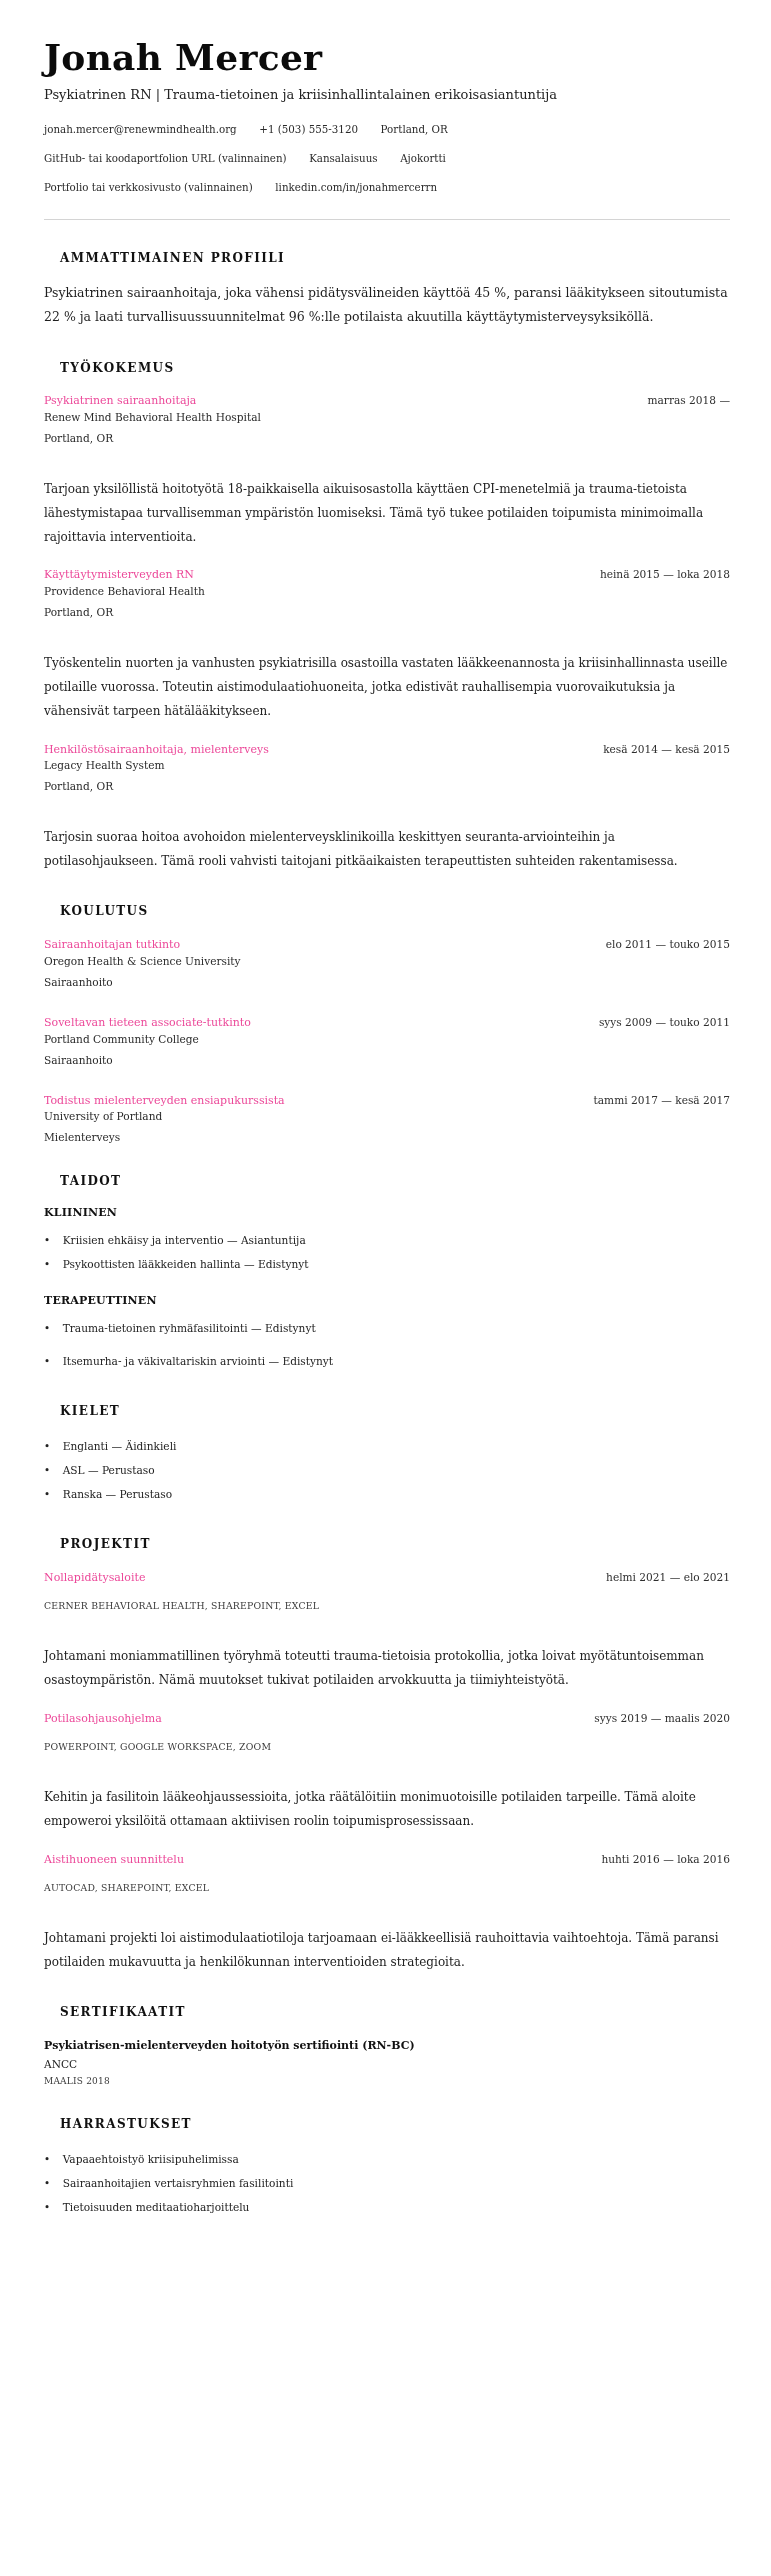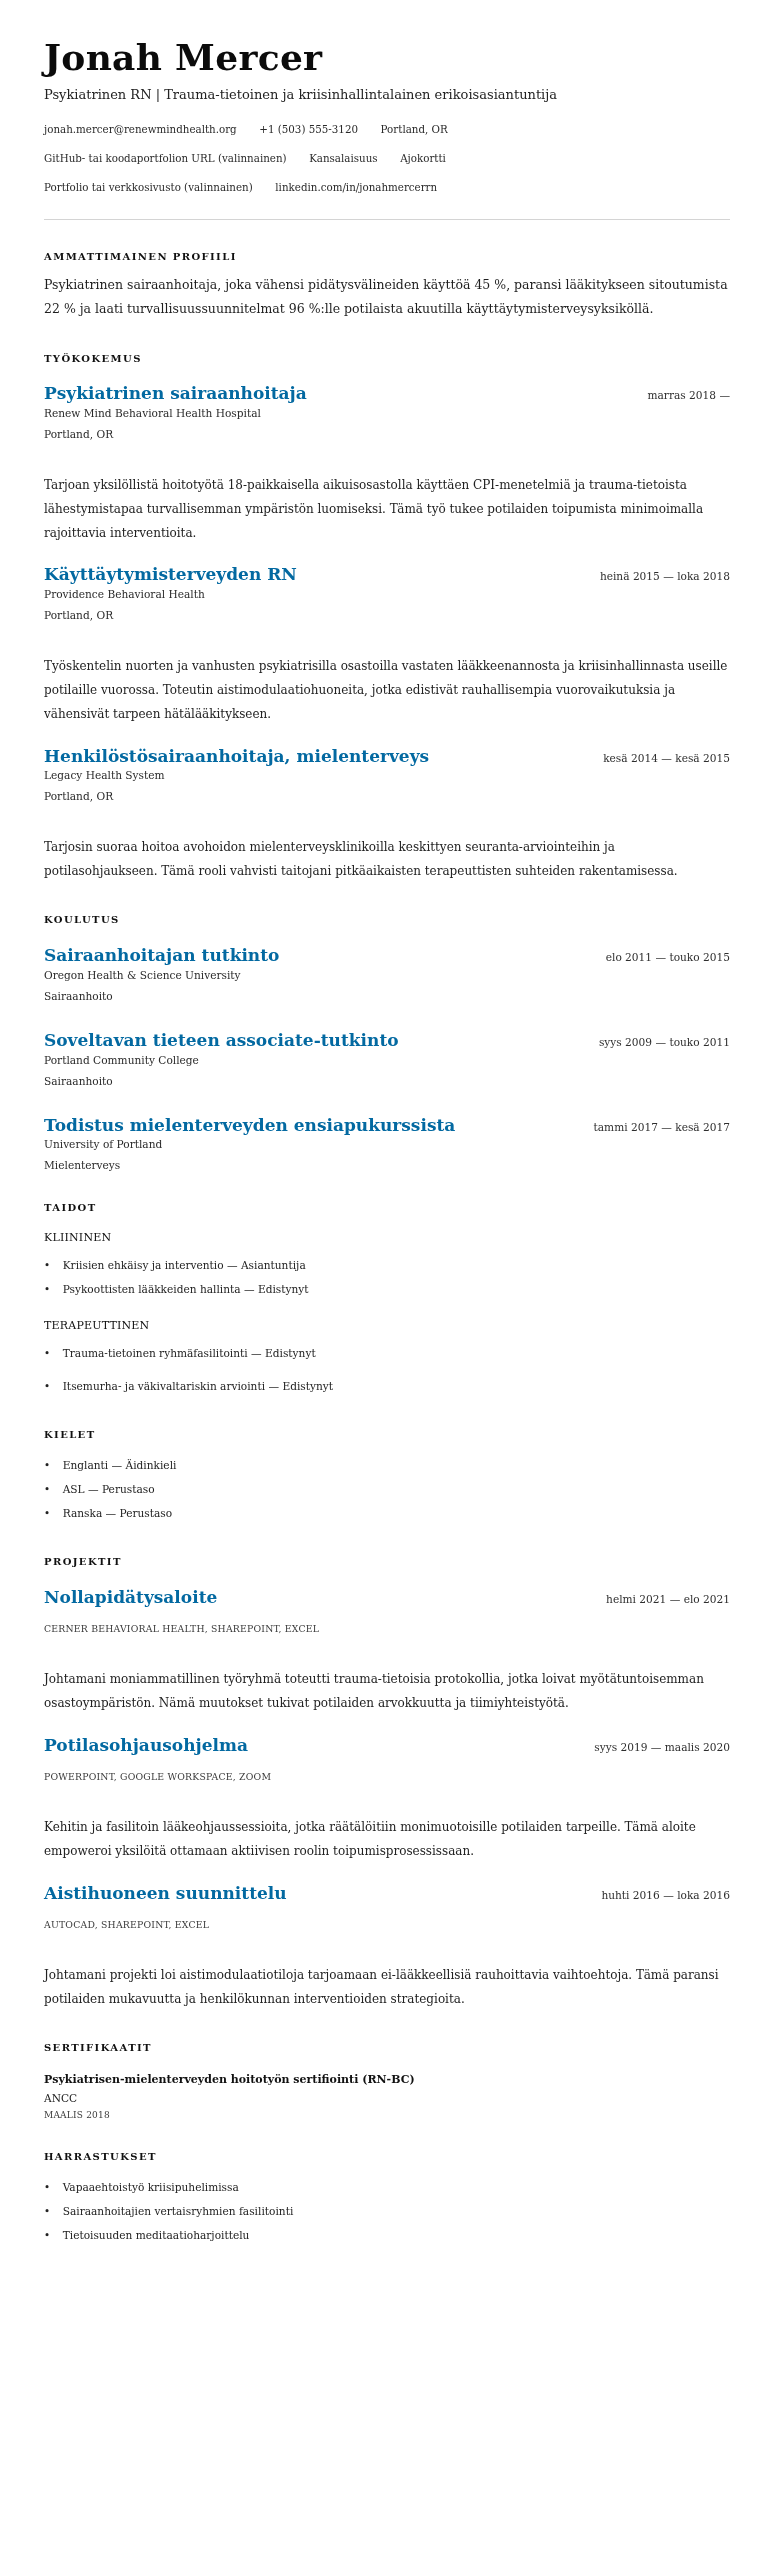--- a/index.html
+++ b/index.html
@@ -9,37 +9,37 @@
     color: #1a1a1a;
   }
   .page { padding: 37px 42px 39px 44px; }
   .name { font-size: 36px; font-weight: bold; color: #0b0b0b; margin: 0; line-height: 1.15; letter-spacing: 0.3px; }
   .tagline { font-size: 13px; color: #222; margin-top: 9px; }
   .contact-row { font-size: 10.3px; color: #2a2a2a; margin-top: 0; line-height: 29px; }
   .contact-row span { margin-right: 19.3px; }
   .contact-block { margin-top: 13px; }
   .divider { border: 0; border-top: 1.3px solid #d4d4d4; margin: 16.7px 0 0 0; }
   .section-title {
-    font-size: 10px; font-weight: bold; letter-spacing: 1.4px; text-transform: uppercase;
-    color: #111; margin: 0;
+    font-size: 12px; font-weight: bold; letter-spacing: 1.4px; text-transform: uppercase;
+    color: #111; margin: 16px;
   }
   .section { margin-top: 31px; }
   .profile-text { font-size: 12.5px; line-height: 24.4px; color: #1f1f1f; margin-top: 11px; }
   .entry { margin-top: 19.3px; }
   .entry-head { display: flex; justify-content: space-between; align-items: baseline; }
-  .entry-title { font-size: 17px; font-weight: bold; color: #0369a1; }
+  .entry-title { font-size: 11px; font-weight: normal; color: #ec4899; }
   .entry-date { font-size: 10.6px; color: #2e2e2e; white-space: nowrap; }
   .entry-org { font-size: 10.6px; color: #2a2a2a; margin-top: 3.9px; }
   .entry-loc { font-size: 10.6px; color: #2a2a2a; margin-top: 9px; }
   .entry-desc { font-size: 12px; line-height: 24px; color: #222; margin-top: 33px; }
   .edu .entry-org { margin-top: 3.9px; }
   .edu .entry-field { font-size: 10.6px; color: #2a2a2a; margin-top: 9px; }
   .edu .entry { margin-top: 28px; }
   .edu .entry:first-of-type { margin-top: 19.3px; }
-  .skill-cat { font-size: 11px; font-weight: normal; color: #111; margin-top: 18px; letter-spacing: 0.2px; }
+  .skill-cat { font-size: 11px; font-weight: bold; color: #111; margin-top: 18px; letter-spacing: 0.2px; }
   ul.bullets { list-style: none; padding: 0; margin: 9px 0 0 0; }
   ul.bullets li { font-size: 10.6px; color: #222; line-height: 24px; position: relative; padding-left: 18.7px; }
   ul.bullets li::before { content: "•"; position: absolute; left: 0; top: 0; font-size: 10.3px; color: #222; }
   .proj-tech { font-size: 9.3px; color: #3a3a3a; margin-top: 16.7px; letter-spacing: 0.2px; }
   .proj .entry-desc { margin-top: 33px; }
   .proj .entry { margin-top: 19.3px; }
   .cert-title { font-size: 11px; font-weight: bold; color: #111; }
   .cert-issuer { font-size: 10.6px; color: #222; margin-top: 6.4px; }
   .cert-date { font-size: 9px; color: #3a3a3a; margin-top: 6.4px; letter-spacing: 0.2px; }
   .cert { margin-top: 19.3px; }

